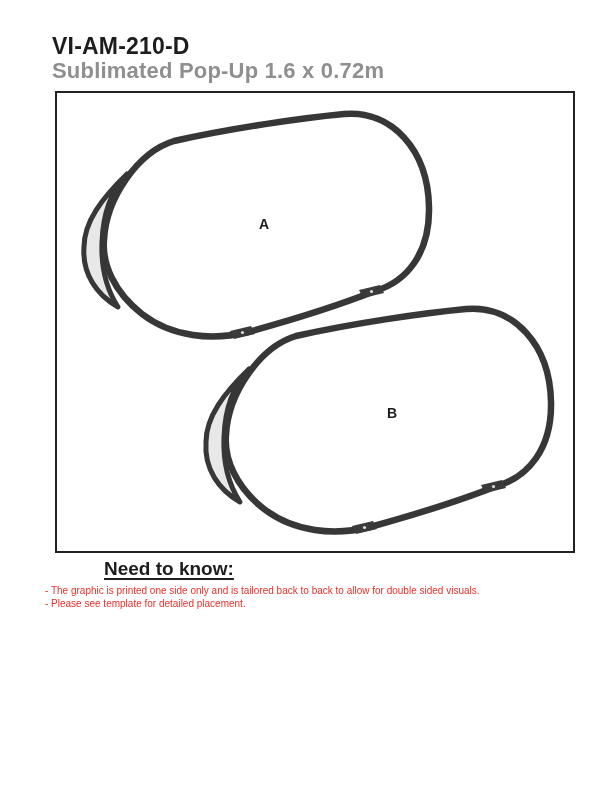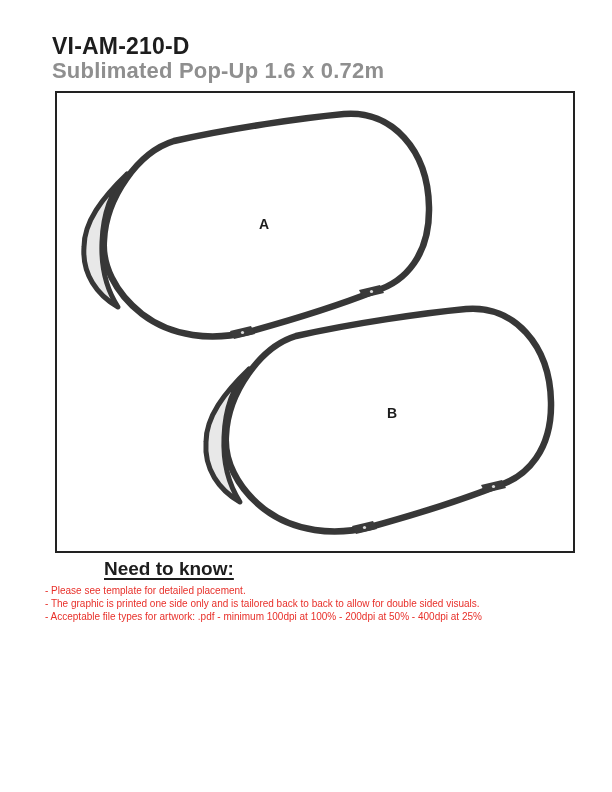--- a/index.html
+++ b/index.html
@@ -145,18 +145,17 @@
       </g>
 
       <text class="panel-letter" x="202" y="136">A</text>
       <text class="panel-letter" x="330" y="325">B</text>
     </svg>
   </div>
 
   <div class="need-heading">Need to know:</div>
 
   <div class="notes">
+    <div class="note-line">- The graphic is printed one side only and is tailored back to back to allow for double sided visuals.</div>
     <div class="note-line">- Please see template for detailed placement.</div>
-    <div class="note-line">- The graphic is printed one side only and is tailored back to back to allow for double sided visuals.</div>
-    <div class="note-line">- Acceptable file types for artwork: .pdf - minimum 100dpi at 100% - 200dpi at 50% - 400dpi at 25%</div>
   </div>
 
 </div>
 
 </body></html>

